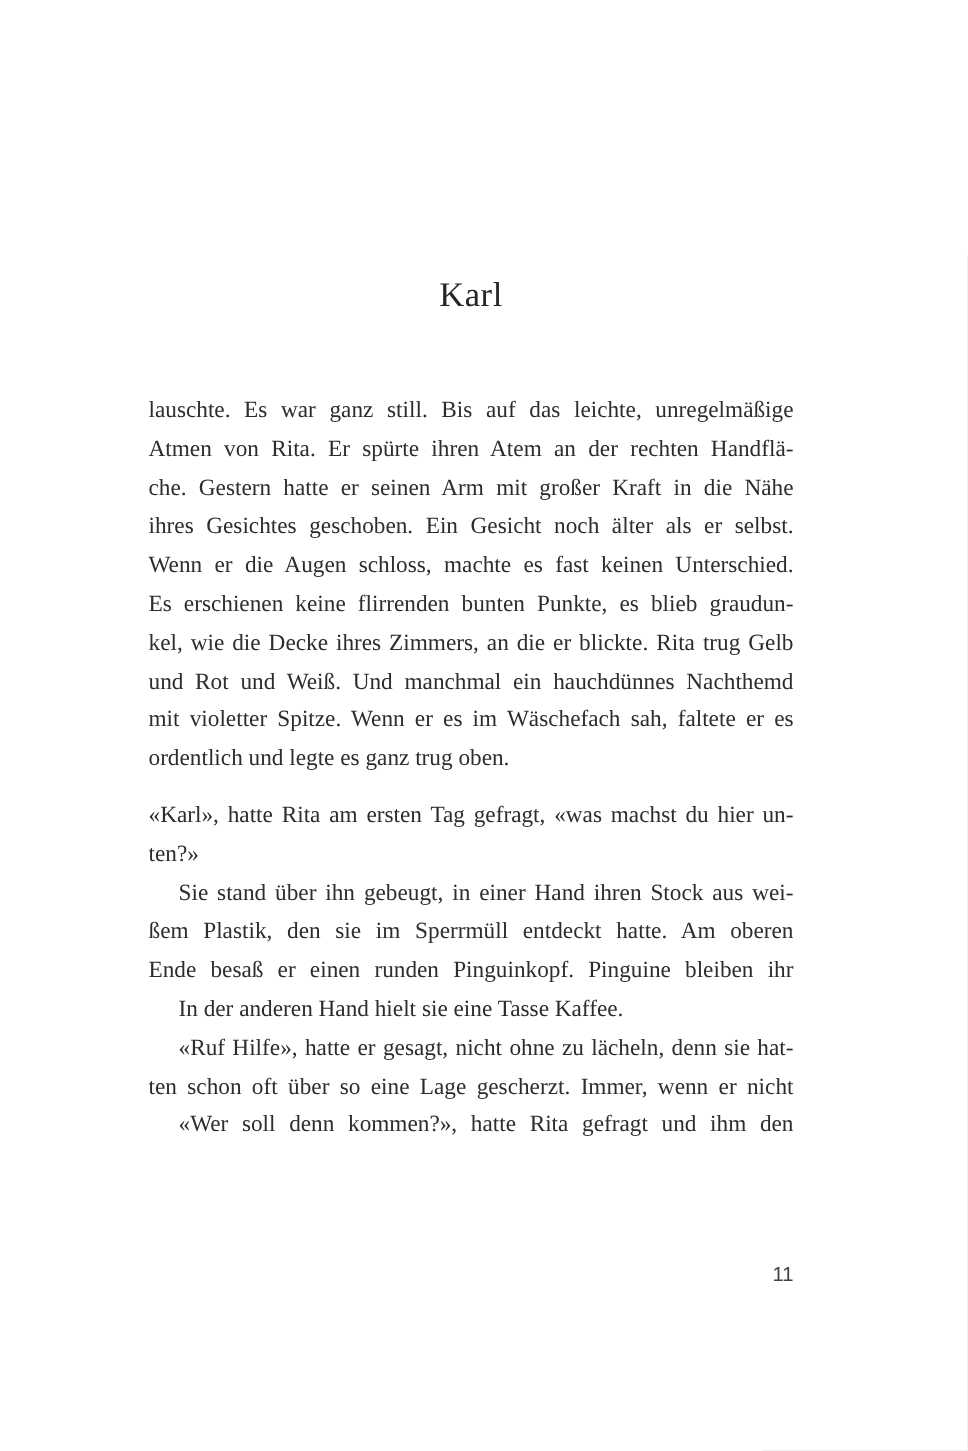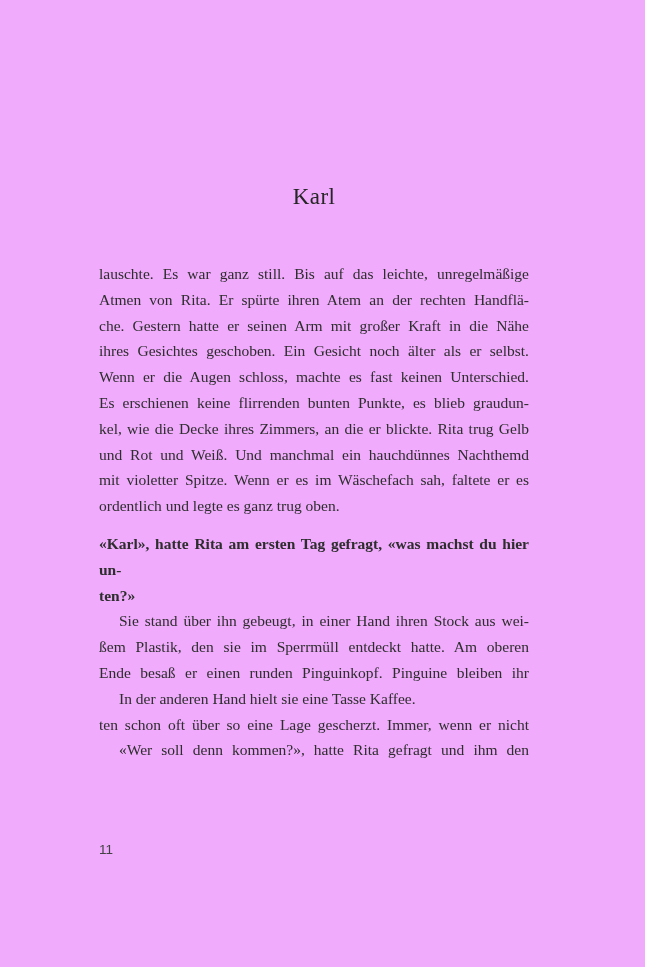--- a/index.html
+++ b/index.html
@@ -5,21 +5,21 @@
   html, body {
     margin: 0;
     padding: 0;
     background: #e8e8e8;
   }
   .page {
     position: relative;
     width: 645px;
     height: 967px;
     margin: 0 auto;
-    background: #f0abfc;
+    background: #ffffff;
     overflow: hidden;
     font-family: "Liberation Serif", "DejaVu Serif", serif;
   }
   .chapter-title {
     position: absolute;
     top: 184px;
     left: 99px;
     width: 430px;
     margin: 0;
     font-family: "Liberation Serif", "DejaVu Serif", serif;
@@ -34,21 +34,21 @@
     position: absolute;
     top: 261px;
     left: 99px;
     width: 430px;
     font-size: 15.5px;
     line-height: 25.8px;
     color: #2d2d2d;
     hyphens: none;
   }
   .para { margin: 0; }
-  .para.space-before { margin-top: 12px; font-weight: bold; }
+  .para.space-before { margin-top: 12px; }
   .line {
     width: 100%;
   }
   .line.just {
     text-align: justify;
     text-align-last: justify;
   }
   .line.last {
     text-align: left;
     text-align-last: left;
@@ -56,21 +56,21 @@
   .line.indent {
     padding-left: 20px;
     box-sizing: border-box;
     text-align: right;
   }
   .folio {
     position: absolute;
     top: 842px;
     left: 99px;
     width: 430px;
-    text-align: left;
+    text-align: right;
     font-family: "Liberation Sans", "DejaVu Sans", sans-serif;
     font-size: 13.5px;
     color: #424242;
   }
 </style>
 </head>
 <body>
 
 <div class="page">
   <h1 class="chapter-title">Karl</h1>
@@ -94,20 +94,21 @@
       </div>
       <div class="para">
         <div class="line just indent">Sie stand über ihn gebeugt, in einer Hand ihren Stock aus wei-</div>
         <div class="line just">ßem Plastik, den sie im Sperrmüll entdeckt hatte. Am oberen</div>
         <div class="line just">Ende besaß er einen runden Pinguinkopf. Pinguine bleiben ihr</div>
       </div>
       <div class="para">
         <div class="line last indent">In der anderen Hand hielt sie eine Tasse Kaffee.</div>
       </div>
       <div class="para">
+        <div class="line just indent">«Ruf Hilfe», hatte er gesagt, nicht ohne zu lächeln, denn sie hat-</div>
         <div class="line just">ten schon oft über so eine Lage gescherzt. Immer, wenn er nicht</div>
       </div>
       <div class="para">
         <div class="line just indent">«Wer soll denn kommen?», hatte Rita gefragt und ihm den</div>
       </div>
     </div>
 
   <div class="folio">11</div>
 </div>
 

